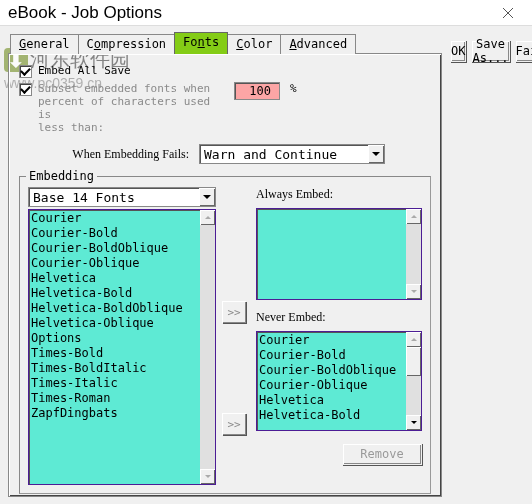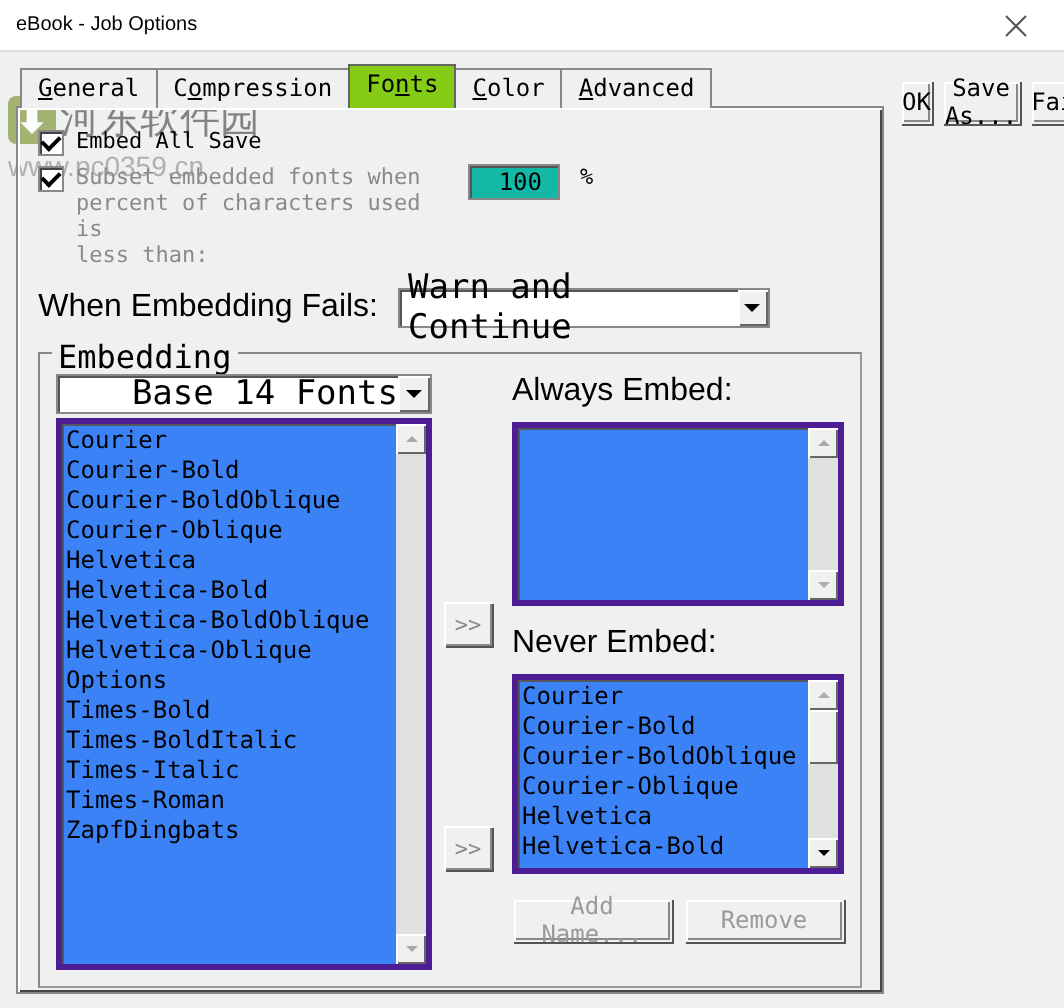--- a/index.html
+++ b/index.html
@@ -13,21 +13,21 @@
   }
   .titlebar {
     background: #fff;
     height: 26px;
     display: flex;
     align-items: center;
     justify-content: space-between;
     border-bottom: 1px solid #ddd;
     padding: 0 2px 0 8px;
   }
-  .titlebar .title { color: #000; font-size: 10px; }
+  .titlebar .title { color: #000; font-size: 17px; }
   .winbtn {
     width: 44px; height: 22px;
     display: inline-flex; align-items: center; justify-content: center;
     color: #555; font-size: 13px;
   }
   .winbtn svg { width: 12px; height: 12px; stroke: #555; stroke-width: 1; fill: none; }
   .client {
     position: relative;
     background: #f0f0f0;
     height: 478px;
@@ -106,35 +106,35 @@
   .cb.ck::before {
     content: '';
     width: 7px; height: 4px;
     border-left: 2px solid #000;
     border-bottom: 2px solid #000;
     transform: rotate(-45deg) translate(1px,-1px);
   }
   .gray { color: #8a8a8a; }
   .row { display: flex; align-items: center; gap: 10px; margin-bottom: 8px; }
   .input {
-    background: #14b8a6; border: 1px solid #888;
+    background: #fca5a5; border: 1px solid #888;
     box-shadow: inset 1px 1px 0 #555;
     height: 18px; line-height: 16px;
     font-family: SimSun, monospace; font-size: 12px;
     padding: 0 8px;
   }
   .pctbox { width: 46px; text-align: right; }
   .select {
     position: relative;
     background: #fff; border: 1px solid #888;
     box-shadow: inset 1px 1px 0 #555;
     height: 20px;
-    display: flex; align-items: center; justify-content: flex-end;
+    display: flex; align-items: center; justify-content: space-between;
     padding-left: 4px;
-    font-family: SimSun, monospace; font-size: 17px;
+    font-family: SimSun, monospace; font-size: 13px;
   }
   .select .arrow {
     width: 16px; height: 18px;
     background: #f0f0f0;
     box-shadow: inset 1px 1px 0 #fff, inset -1px -1px 0 #666;
     display: flex; align-items: center; justify-content: center;
   }
   .select .arrow::before {
     content: ''; width: 0; height: 0;
     border-left: 4px solid transparent; border-right: 4px solid transparent;
@@ -143,40 +143,40 @@
   .groupbox {
     border: 1px solid #999; border-top-color: #888; border-left-color: #888;
     position: relative;
     margin-top: 12px;
     padding: 10px 8px 8px 8px;
     height: 318px;
   }
   .groupbox .legend {
     position: absolute; top: -8px; left: 6px;
     background: #f0f0f0; padding: 0 3px;
-    font-family: SimSun, monospace; font-size: 16px;
+    font-family: SimSun, monospace; font-size: 12px;
   }
   .embedgrid {
     display: flex;
     gap: 6px;
     height: 100%;
   }
   .embedleft { width: 188px; display: flex; flex-direction: column; gap: 2px; }
   .embedmid { width: 28px; display: flex; flex-direction: column; justify-content: center; gap: 90px; padding-top: 64px; }
   .embedright { flex: 1; display: flex; flex-direction: column; gap: 6px; }
   .arrowbtn {
     width: 24px; height: 22px;
     background: #f0f0f0;
     box-shadow: inset 1px 1px 0 #fff, inset -1px -1px 0 #888, 1px 1px 0 #555;
     color: #8a8a8a;
     display: flex; align-items: center; justify-content: center;
     font-family: monospace; font-size: 11px;
   }
   .listbox {
-    background: #3b82f6; border: 3px solid #4c1d95;
+    background: #5eead4; border: 1px solid #4c1d95;
     box-shadow: inset 1px 1px 0 #555;
     overflow: hidden;
     position: relative;
     font-family: SimSun, monospace; font-size: 12px;
   }
   .listbox .inner {
     position: absolute; top: 0; left: 0; right: 15px; bottom: 0;
     overflow: hidden;
     padding: 1px 2px;
     line-height: 15px;
@@ -200,21 +200,21 @@
   .sbtn.down::before { border-top:3px solid #000; }
   .sbtn.up.dis::before { border-bottom:3px solid #aaa; }
   .sbtn.down.dis::before { border-top:3px solid #aaa; }
   .strack { flex:1; background:#e0e0e0; }
   .sthumb {
     background:#f0f0f0;
     box-shadow: inset 1px 1px 0 #fff, inset -1px -1px 0 #666;
   }
   .btnrow { display:flex; gap:6px; justify-content:flex-end; margin-top:6px; }
   .btnrow .btn { width: 80px; }
-  .label { font-family: Liberation Sans, sans-serif; font-size: 16px; }
+  .label { font-family: Liberation Serif, serif; font-size: 12px; }
   .watermark {
     position:absolute; top:20px; left:4px; pointer-events:none;
     opacity:0.75; color:#666;
   }
   .watermark .big { font-size:20px; font-family:"SimHei","Microsoft YaHei",sans-serif; color:#5f5f5f; display:flex; align-items:center; gap:2px;}
   .watermark .logo {
     width:24px; height:24px; background:#8aa048; border-radius:4px;
     display:inline-flex; align-items:center; justify-content:center;
     color:#fff; font-weight:bold;
   }
@@ -345,21 +345,20 @@
               <div class="scrollbar">
                 <div class="sbtn up dis"></div>
                 <div class="strack">
                     <div class="sthumb" style="height:42%"></div>
                   </div>
                 <div class="sbtn down"></div>
               </div>
             </div>
 
             <div class="btnrow">
-              <div class="btn disabled">Add Name...</div>
               <div class="btn disabled">Remove</div>
             </div>
           </div>
         </div>
       </div>
     </div>
   </div>
 
   <div class="rightcol">
     <div class="rightbtn">OK</div>

